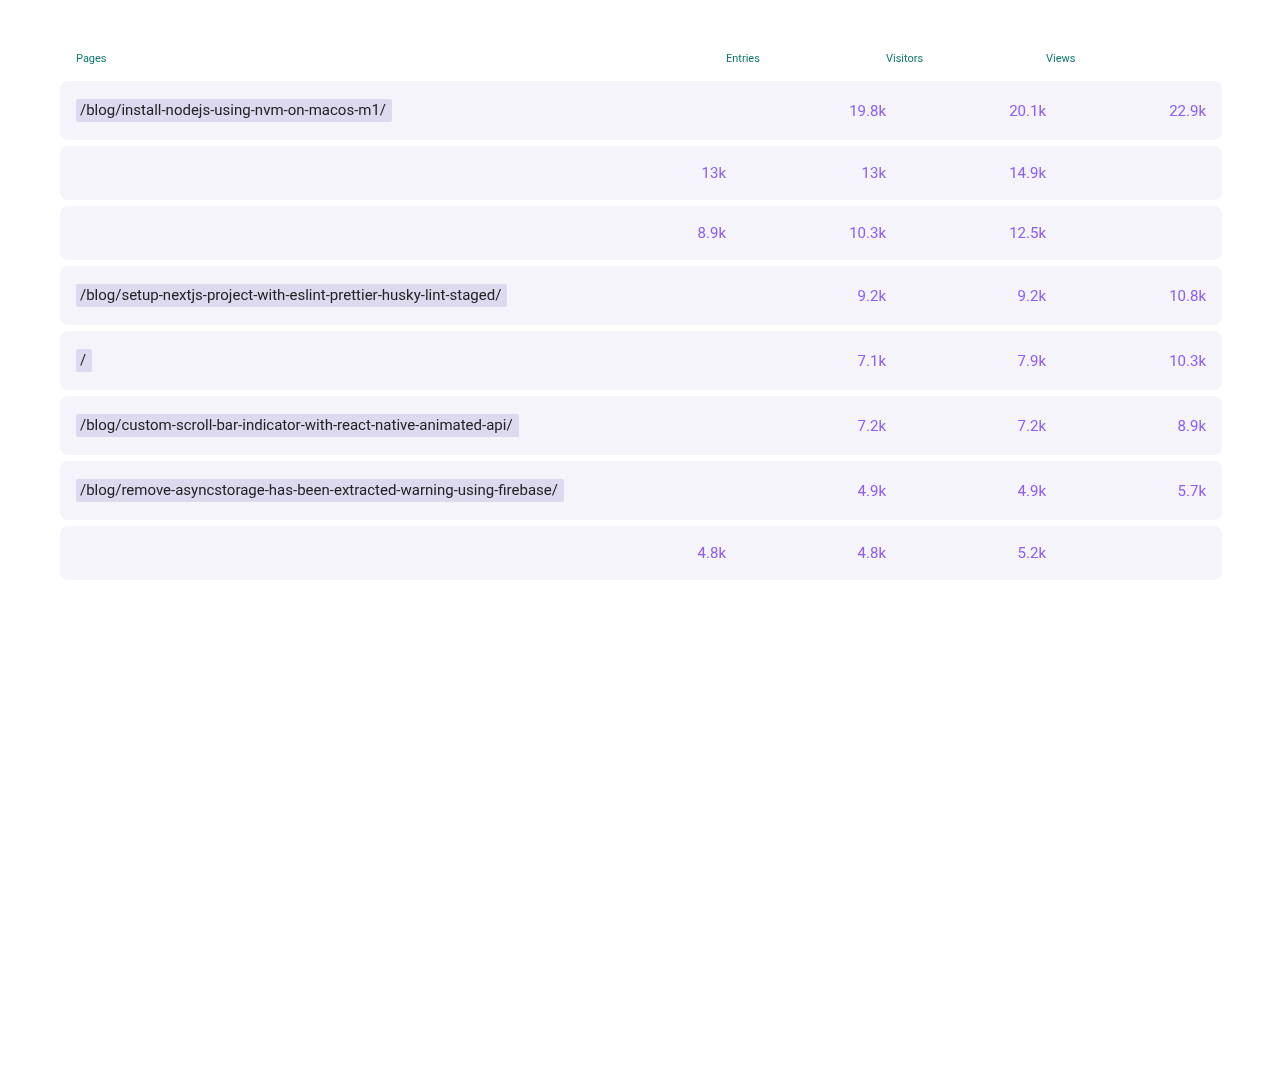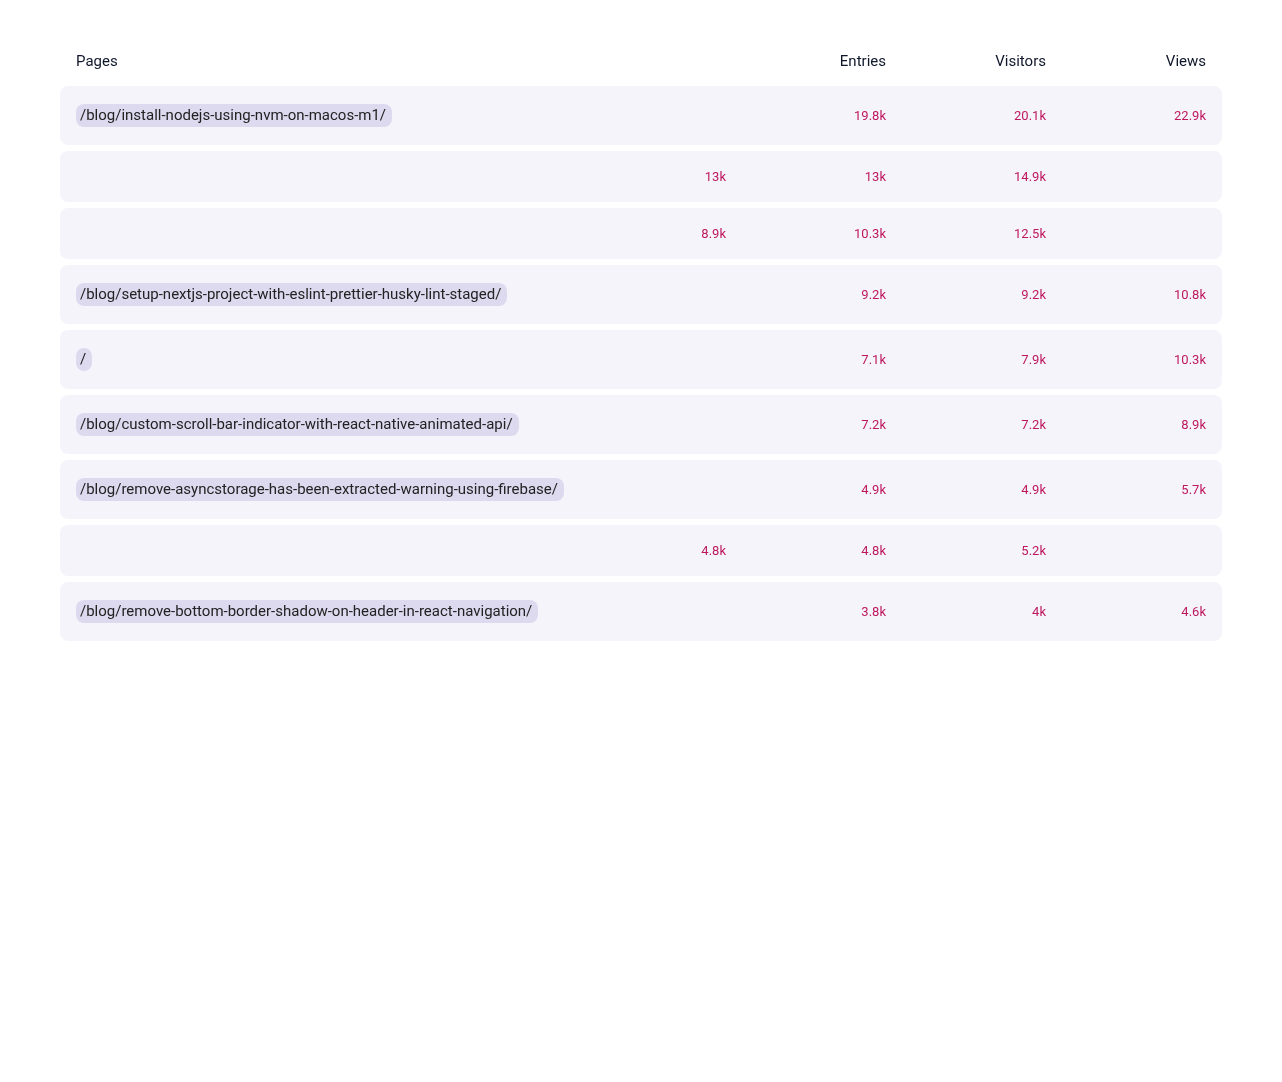--- a/index.html
+++ b/index.html
@@ -22,57 +22,56 @@
     }
 
     .table-header {
       display: grid;
       grid-template-columns: 1fr 160px 160px 160px;
       padding: 12px 16px;
       margin-bottom: 4px;
     }
 
     .table-header .col-label {
-      font-size: 15px;
-      color: #0f172a;
+      font-size: 11px;
+      color: #0f766e;
       font-weight: 400;
     }
 
     .table-header .col-label.numeric {
-      text-align: right;
     }
 
     .table-row {
       display: grid;
       grid-template-columns: 1fr 160px 160px 160px;
       padding: 18px 16px;
       margin-bottom: 6px;
       border-radius: 8px;
       align-items: center;
       background-color: #f5f4fb;
     }
 
     .page-url {
       font-size: 15px;
       color: #222222;
       font-weight: 400;
       line-height: 1.4;
     }
 
     .metric-value {
-      font-size: 13px;
-      color: #be185d;
+      font-size: 15px;
+      color: #8b5cf6;
       text-align: right;
       font-weight: 400;
     }
 
     .url-badge {
       display: inline-block;
       background-color: #dddaf0;
-      border-radius: 8px;
+      border-radius: 2px;
       padding: 1px 6px 1px 4px;
     }
   </style>
 </head>
 <body>
 
 <div class="table-container">
   <div class="table-header">
     <span class="col-label">Pages</span>
     <span class="col-label numeric">Entries</span>
@@ -129,22 +128,14 @@
       </div>
       <div class="metric-value">4.9k</div>
       <div class="metric-value">4.9k</div>
       <div class="metric-value">5.7k</div>
     </div>
       <div class="table-row">
       <div class="metric-value">4.8k</div>
       <div class="metric-value">4.8k</div>
       <div class="metric-value">5.2k</div>
     </div>
-      <div class="table-row">
-      <div class="page-url">
-        <span class="url-badge">/blog/remove-bottom-border-shadow-on-header-in-react-navigation/</span>
-      </div>
-      <div class="metric-value">3.8k</div>
-      <div class="metric-value">4k</div>
-      <div class="metric-value">4.6k</div>
-    </div>
     </div>
 </div>
 
 </body></html>

